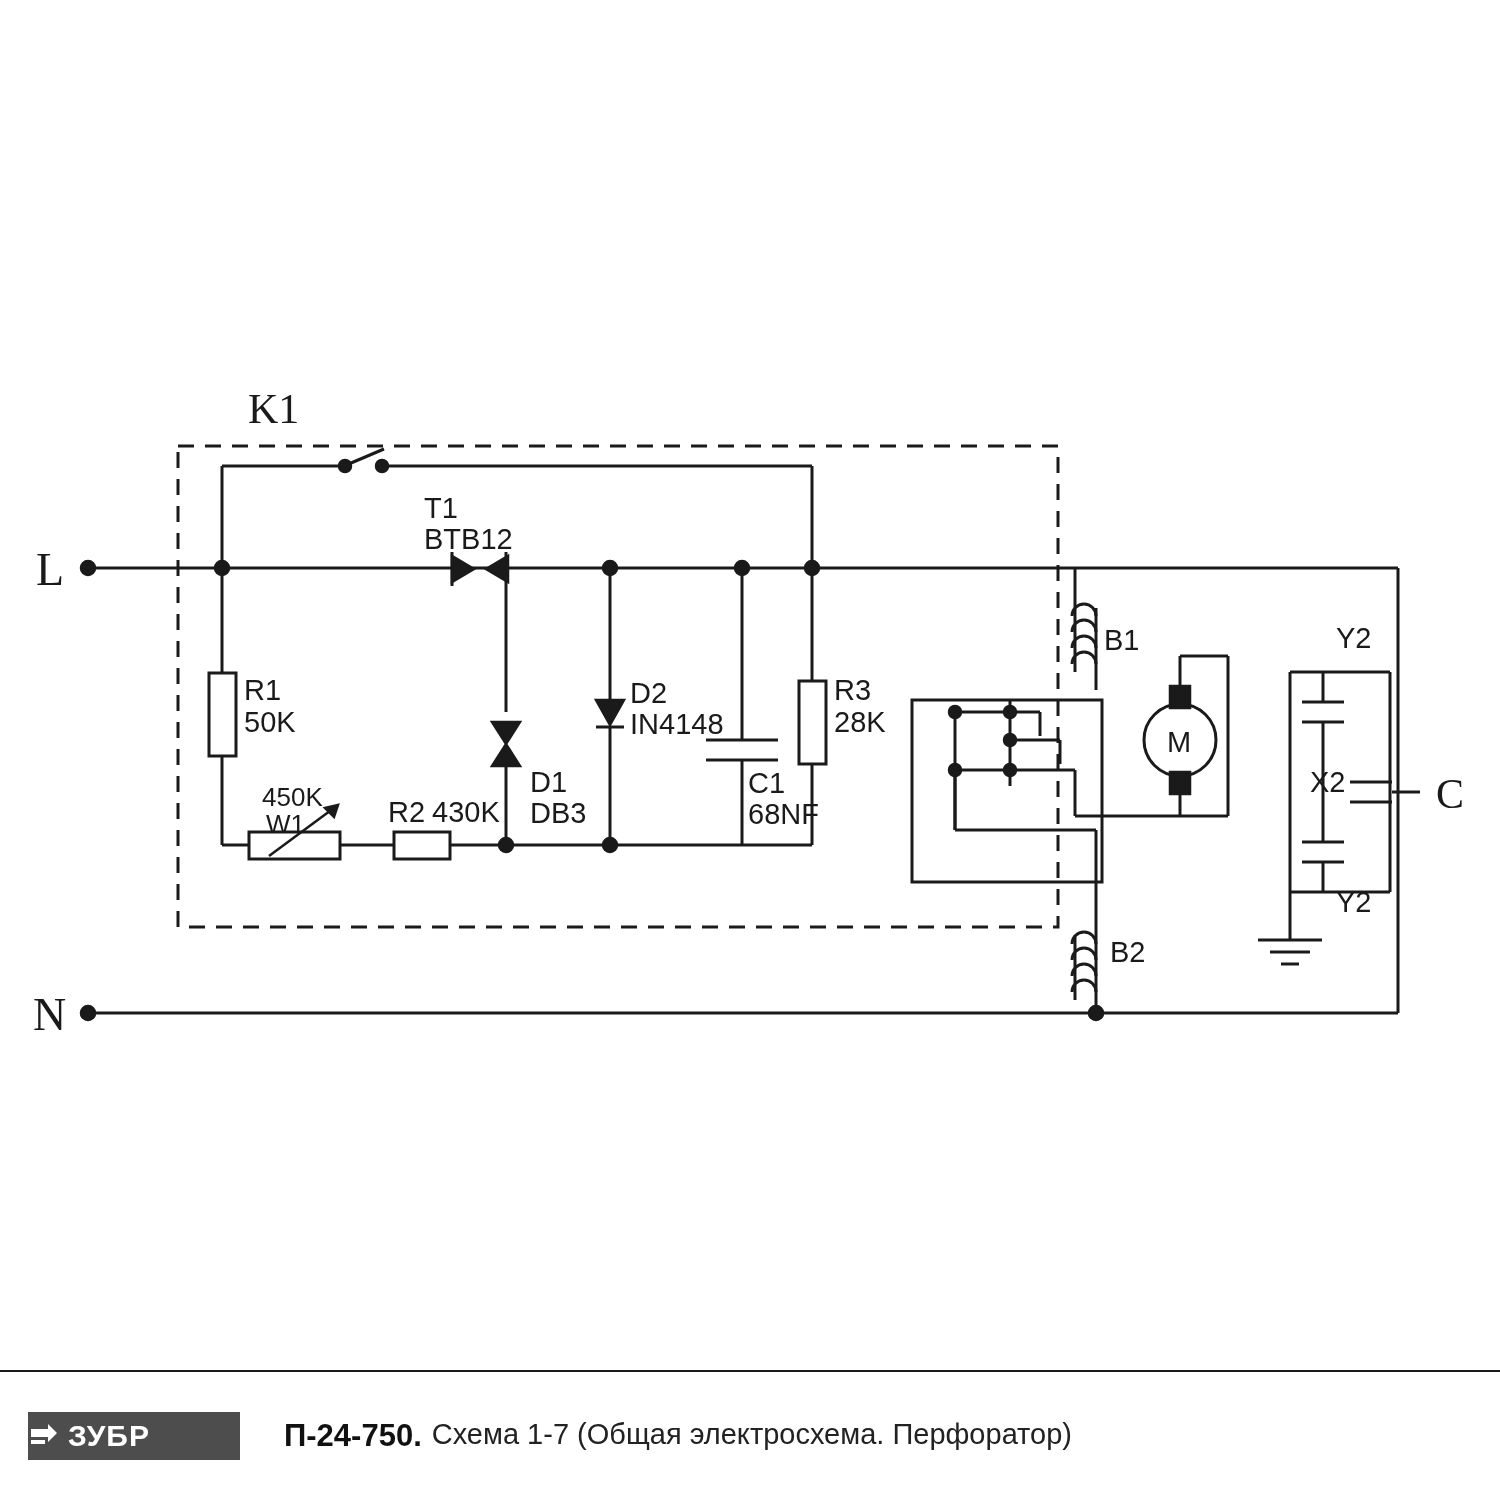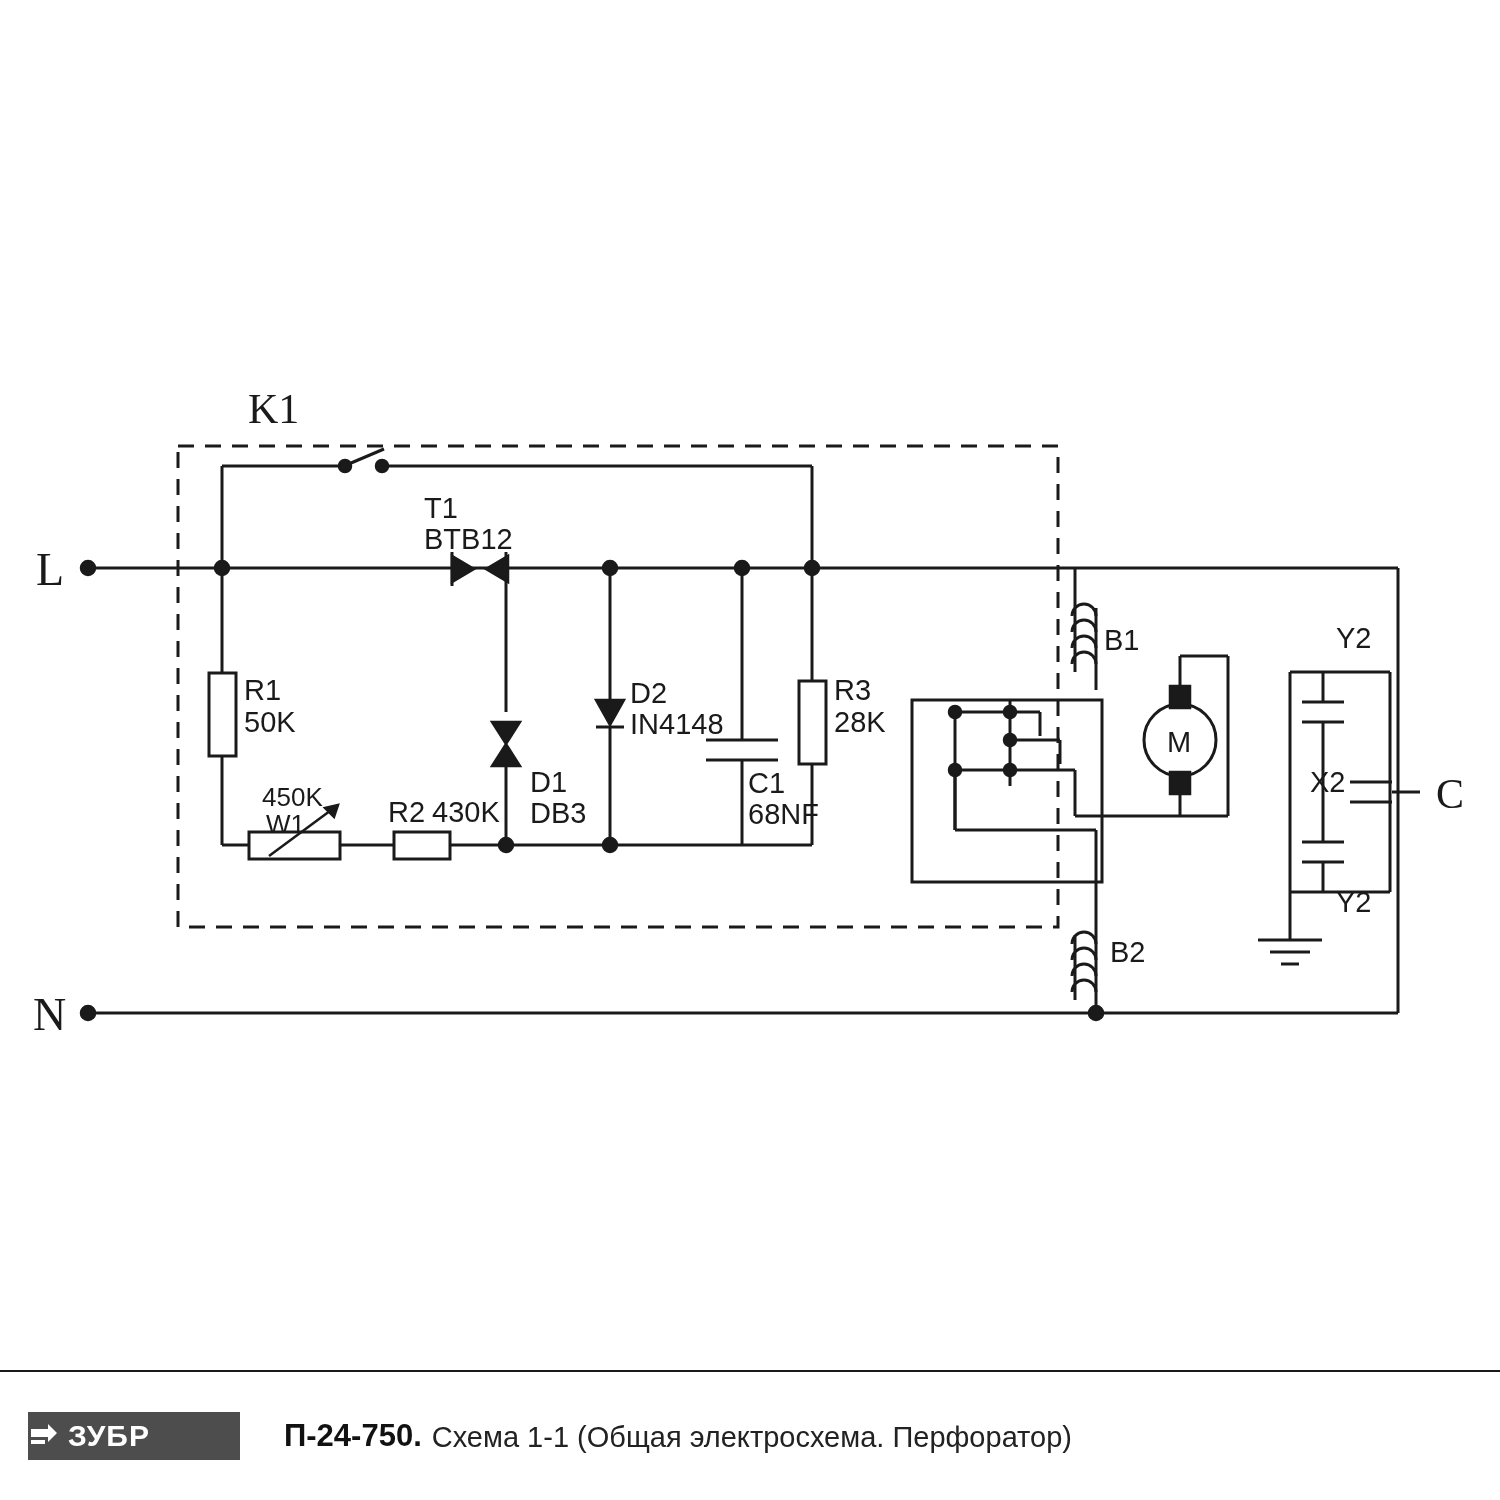--- a/index.html
+++ b/index.html
@@ -57,21 +57,21 @@
   .brand-text {
     color: #ffffff;
     font-size: 30px;
     font-weight: bold;
     letter-spacing: 1px;
     font-family: "Liberation Sans", sans-serif;
   }
   .footer-caption {
     margin-left: 44px;
     display: flex;
-    align-items: flex-end;
+    align-items: flex-start;
     white-space: nowrap;
   }
   .caption-model {
     font-size: 31px;
     font-weight: bold;
     color: #111111;
   }
   .caption-desc {
     font-size: 29px;
     color: #222222;
@@ -281,15 +281,15 @@
 <div class="footer">
   <div class="brand-badge">
     <svg class="brand-arrow" viewBox="0 0 30 30">
       <polygon points="3,8 20,8 20,3 29,12 20,21 20,16 3,16" fill="#ffffff"></polygon>
       <rect x="3" y="19" width="14" height="4" fill="#ffffff"></rect>
     </svg>
     <span class="brand-text">ЗУБР</span>
   </div>
   <div class="footer-caption">
     <span class="caption-model">П-24-750.</span>
-    <span class="caption-desc">Схема 1-1 (Общая электросхема. Перфоратор)</span>
+    <span class="caption-desc">Схема 1-7 (Общая электросхема. Перфоратор)</span>
   </div>
 </div>
 
 </body></html>

